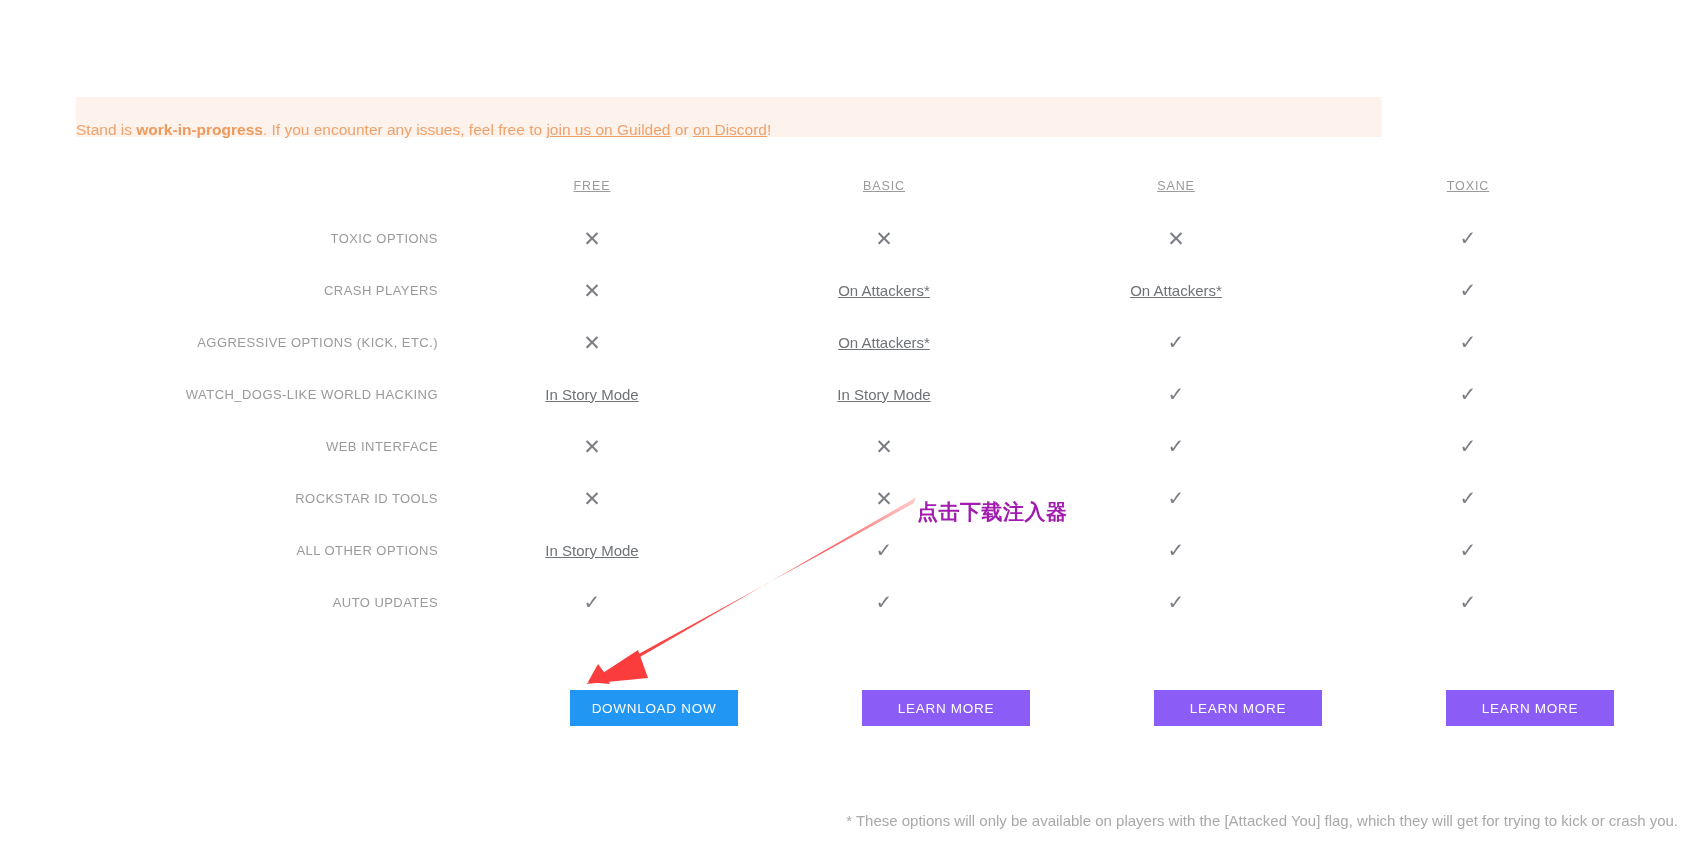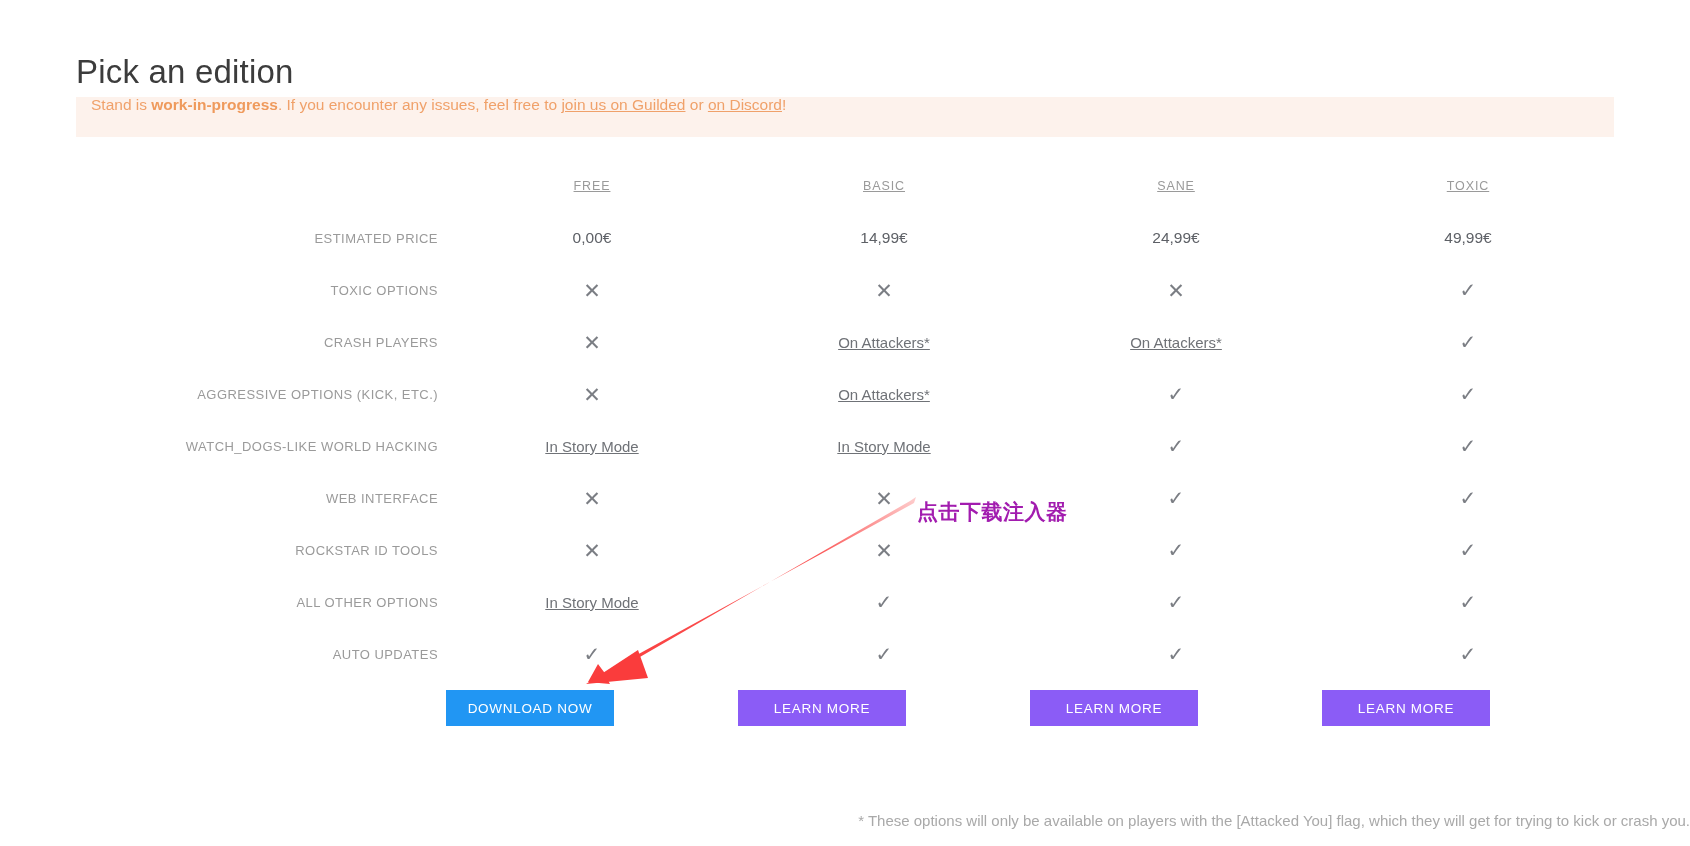--- a/index.html
+++ b/index.html
@@ -34,27 +34,26 @@
     letter-spacing: 0.2px;
     line-height: 1.2;
     white-space: nowrap;
   }
 
   
   .banner {
     position: absolute;
     left: 76px;
     top: 97px;
-    width: 1538px;
+    width: 1306px;
     height: 40px;
     background: #fdf2ec;
     display: flex;
-    align-items: flex-start;
+    align-items: flex-end;
     box-sizing: border-box;
-    padding-left: 15px;
   }
   .banner-text {
     font-size: 15.5px;
     color: #f0a16a;
     white-space: nowrap;
     line-height: 1;
   }
   .banner-text .strong {
     font-weight: bold;
     color: #ef9a5c;
@@ -133,21 +132,21 @@
     display: flex;
     align-items: center;
   }
   .btn-spacer {
     width: 370px;
     flex: 0 0 370px;
   }
   .btn-cell {
     flex: 1 1 0;
     display: flex;
-    justify-content: flex-start;
+    justify-content: flex-end;
   }
   .btn {
     display: inline-flex;
     align-items: center;
     justify-content: center;
     width: 168px;
     height: 36px;
     font-size: 13.5px;
     letter-spacing: 0.7px;
     color: #ffffff;
@@ -156,21 +155,21 @@
     border: none;
     box-sizing: border-box;
     font-family: "Liberation Sans", sans-serif;
   }
   .btn.primary { background: #2196f3; }
   .btn.dark { background: #8b5cf6; }
 
   
   .footnote {
     position: absolute;
-    right: 0;
+    right: 12px;
     top: 812px;
     font-size: 15px;
     color: #a9a9a9;
     white-space: nowrap;
   }
 
   
   .annot-svg {
     position: absolute;
     left: 0;
@@ -189,45 +188,37 @@
     white-space: nowrap;
     letter-spacing: 0.5px;
     font-family: Liberation Mono, monospace;
   }
 </style>
 </head>
 <body>
 
 <div id="page">
 
-  <h1 class="page-title">Pick an edition</h1>
 
   <div class="banner">
     <div class="banner-text">
       <span>Stand is </span><span class="strong">work-in-progress</span><span>. If you encounter any issues, feel free to </span><span class="banner-link">join us on Guilded</span><span> or </span><span class="banner-link">on Discord</span><span>!</span>
     </div>
   </div>
 
   <div class="table">
 
     <div class="trow head">
       <div class="cell-label"></div>
       <div class="cell colhead">FREE</div>
       <div class="cell colhead">BASIC</div>
       <div class="cell colhead">SANE</div>
       <div class="cell colhead">TOXIC</div>
     </div>
 
-    <div class="trow body">
-      <div class="cell-label">ESTIMATED PRICE</div>
-      <div class="cell price">0,00€</div>
-      <div class="cell price">14,99€</div>
-      <div class="cell price">24,99€</div>
-      <div class="cell price">49,99€</div>
-    </div>
 
     <div class="trow body">
       <div class="cell-label">TOXIC OPTIONS</div>
       <div class="cell"><span class="mark cross">✕</span></div>
       <div class="cell"><span class="mark cross">✕</span></div>
       <div class="cell"><span class="mark cross">✕</span></div>
       <div class="cell"><span class="mark check">✓</span></div>
     </div>
 
     <div class="trow body">

